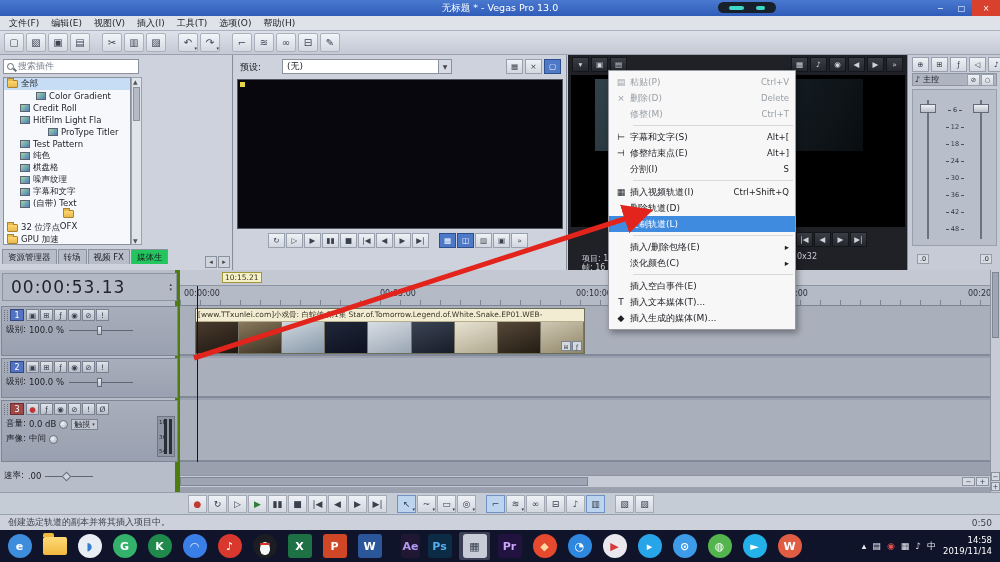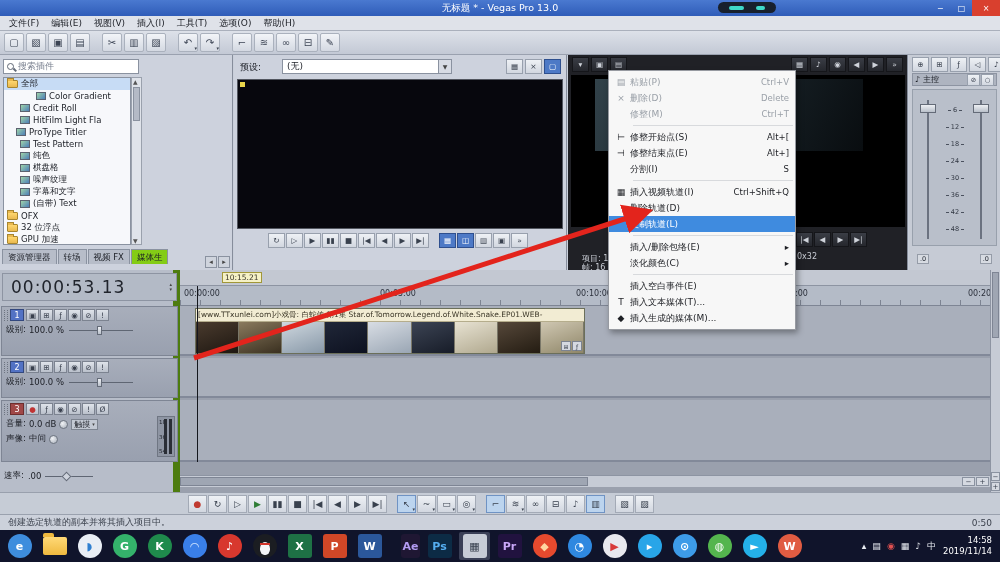--- a/index.html
+++ b/index.html
@@ -41,21 +41,21 @@
 .trow.sel{background:#c7dcf5}
 .fold{width:11px;height:8px;background:linear-gradient(#ffd76e,#eab94f);border:1px solid #a8862f;border-radius:1px;position:relative;flex:0 0 auto}
 .fold::before{content:"";position:absolute;left:-1px;top:-3px;width:5px;height:2px;background:#eab94f;border:1px solid #a8862f;border-bottom:none}
 .gen{width:10px;height:8px;background:linear-gradient(135deg,#9fd3a8,#4d7fb8);border:1px solid #5b6270;flex:0 0 auto}
 #treesb{position:absolute;left:131px;top:22px;width:11px;height:168px;background:#dfe3ea;border:1px solid #9aa1ad}
 #treesb::before{content:"▲";position:absolute;top:0;left:1px;font-size:6px;color:#555}
 #treesb::after{content:"▼";position:absolute;bottom:0;left:1px;font-size:6px;color:#555}
 #treethumb{position:absolute;left:1px;top:9px;width:7px;height:34px;background:#b4bac6;border:1px solid #8a92a0}
 #tabsrow{position:absolute;left:2px;top:193px;width:229px;height:16px;display:flex;align-items:flex-end;gap:1px}
 .tab{height:15px;padding:2px 5px;background:#b7bdc9;border:1px solid #8a92a0;border-bottom:none;font-size:8.5px;white-space:nowrap}
-.tab.active{background:#84cc16}
+.tab.active{background:#22c55e}
 #tabnavs{position:absolute;right:2px;bottom:2px;display:flex;gap:1px}
 .tabnav{width:12px;height:12px;border:1px solid #8a92a0;background:#cfd4dd;font-size:7px;display:flex;align-items:center;justify-content:center;color:#444}
 
 
 #preview-pane{position:absolute;left:234px;top:55px;width:333px;height:215px;background:#cdd2dd;border-right:1px solid #868d9b}
 #presetlabel{position:absolute;left:6px;top:6px}
 #presetcombo{position:absolute;left:48px;top:4px;width:170px;height:15px;background:#fff;border:1px solid #8a92a0;display:flex;align-items:center;justify-content:space-between;padding-left:4px}
 .combo-arrow{width:13px;height:13px;background:#d7dbe4;border-left:1px solid #8a92a0;display:flex;align-items:center;justify-content:center}
 .combo-arrow::after{content:"▼";font-size:6px;color:#444}
 #pvhbtns{position:absolute;right:5px;top:4px;display:flex;gap:2px}
@@ -90,21 +90,21 @@
 #faderL{left:6px}#faderR{right:6px}
 .fader::before{content:"";position:absolute;left:8px;top:0;bottom:0;width:2px;background:#6b7280}
 .fhandle{position:absolute;left:1px;top:4px;width:16px;height:9px;background:linear-gradient(#eef0f4,#b9c0ca);border:1px solid #646b78}
 #mxscale{position:absolute;left:30px;top:16px;bottom:12px;width:24px;display:flex;flex-direction:column;justify-content:space-between}
 .mrow{display:flex;align-items:center;justify-content:center;gap:2px;font-size:6.5px;color:#2f3540}
 .mrow::before,.mrow::after{content:"";width:3px;height:1px;background:#4a515e}
 #mxvalues{position:absolute;left:8px;right:8px;bottom:6px;display:flex;justify-content:space-between}
 .mval{background:#d7dbe2;border:1px solid #959ca8;font-size:6.5px;padding:0 2px;color:#272c36}
 
 
-#tl-hdr{position:absolute;left:0;top:270px;width:180px;height:268px;background:#b7bdc9;border-right:7px solid #4d7c0f}
+#tl-hdr{position:absolute;left:0;top:270px;width:180px;height:268px;background:#b7bdc9;border-right:5px solid #4d7c0f}
 #tl-timecode{position:absolute;left:2px;top:3px;width:175px;height:28px;background:#b3bac6;border:1px solid #8d94a2;display:flex;align-items:center;padding-left:8px;font-size:17px;color:#20242c;letter-spacing:1px}
 #tcspin{margin-left:auto;margin-right:3px;display:flex;flex-direction:column;font-size:5px;color:#444;line-height:1}
 #tcspin::before{content:"▴"}#tcspin::after{content:"▾"}
 .trk{position:absolute;left:1px;width:177px;background:linear-gradient(#a8aebb,#99a0af);border:1px solid #7e8594}
 #trk1{top:36px;height:50px}
 #trk2{top:88px;height:40px}
 #trk3{top:130px;height:62px}
 .trow1{display:flex;align-items:center;gap:2px;padding:2px 2px 0 2px}
 .trow2{display:flex;align-items:center;gap:3px;padding:3px 2px 0 4px;font-size:8.5px;white-space:nowrap}
 .grip{width:4px;height:11px;border-left:1px dotted #6d7480;border-right:1px dotted #6d7480}
@@ -254,21 +254,21 @@
           <span class="tlabel">Color Gradient</span>
         </div>
         <div class="trow" style="padding-left: 16px;">
           <span class="gen"></span>
           <span class="tlabel">Credit Roll</span>
         </div>
         <div class="trow" style="padding-left: 16px;">
           <span class="gen"></span>
           <span class="tlabel">HitFilm Light Fla</span>
         </div>
-        <div class="trow" style="padding-left: 12px;">
+        <div class="trow" style="padding-left: 4px; margin-left: 40px;">
           <span class="gen"></span>
           <span class="tlabel">ProType Titler</span>
         </div>
         <div class="trow" style="padding-left: 16px;">
           <span class="gen"></span>
           <span class="tlabel">Test Pattern</span>
         </div>
         <div class="trow" style="padding-left: 16px;">
           <span class="gen"></span>
           <span class="tlabel">纯色</span>
@@ -282,21 +282,21 @@
           <span class="tlabel">噪声纹理</span>
         </div>
         <div class="trow" style="padding-left: 16px;">
           <span class="gen"></span>
           <span class="tlabel">字幕和文字</span>
         </div>
         <div class="trow" style="padding-left: 16px;">
           <span class="gen"></span>
           <span class="tlabel">(自带) Text</span>
         </div>
-        <div class="trow" style="padding-left: 3px;">
+        <div class="trow" style="padding-left: 3px; flex-direction: column;">
           <span class="fold"></span>
           <span class="tlabel">OFX</span>
         </div>
         <div class="trow" style="padding-left: 3px;">
           <span class="fold"></span>
           <span class="tlabel">32 位浮点</span>
         </div>
         <div class="trow" style="padding-left: 3px;">
           <span class="fold"></span>
           <span class="tlabel">GPU 加速</span>
@@ -690,21 +690,21 @@
         <span class="cshort">Delete</span>
       </div>
       <div class="citem dis">
         <span class="cicon"></span>
         <span class="clabel">修整(M)</span>
         <span class="cshort">Ctrl+T</span>
       </div>
       <div class="csep"></div>
       <div class="citem">
         <span class="cicon">⊢</span>
-        <span class="clabel">修整开始点(S)</span>
+        <span class="clabel">字幕和文字(S)</span>
         <span class="cshort">Alt+[</span>
       </div>
       <div class="citem">
         <span class="cicon">⊣</span>
         <span class="clabel">修整结束点(E)</span>
         <span class="cshort">Alt+]</span>
       </div>
       <div class="citem">
         <span class="cicon"></span>
         <span class="clabel">分割(I)</span>

